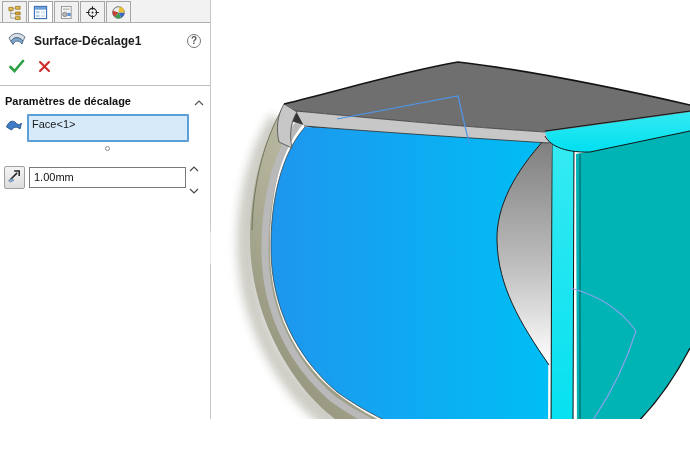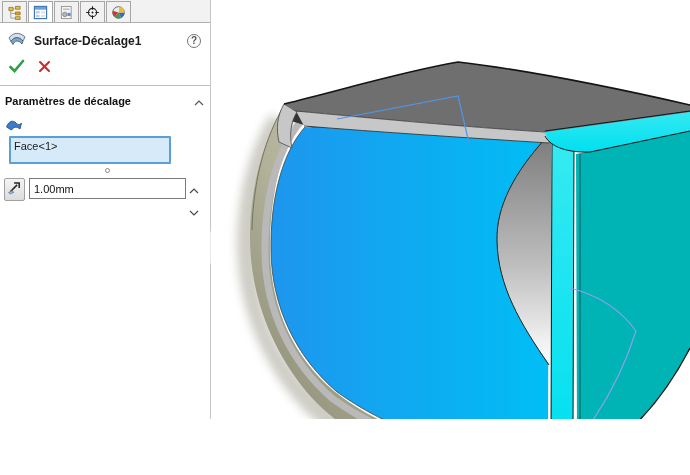--- a/index.html
+++ b/index.html
@@ -21,28 +21,28 @@
   .pm-title { font-size:12px; font-weight:bold; color:#1c1c1c; margin-left:7px; flex:1; }
   .help-badge { width:14px; height:14px; border:1px solid #767676; border-radius:50%;
                 color:#555; font-size:10px; font-weight:bold; text-align:center;
                 line-height:12px; margin-right:3px; }
   .pm-actions { display:flex; gap:13px; padding:6px 0 5px 9px; }
   .divider { height:1px; background:#bdbdbd; margin-top:3px; }
 
   .group-header { display:flex; align-items:center; padding:6px 6px 3px 5px;gap:48px; }
   .group-title { font-size:11px; font-weight:bold; color:#111; flex:1; }
 
-  .sel-row { display:flex; align-items:flex-start; padding-left:5px; margin-top:1px;flex-direction:column; }
+  .sel-row { display:flex; align-items:flex-start; padding-left:5px; margin-top:1px; }
   .sel-box { margin-left:4px; width:162px; height:28px; background:#d6eafa;
              border:2px solid #5b9fd8; border-radius:1px; font-size:11px; color:#1a1a1a;
              padding:2px 3px; overflow:hidden; }
   .resize-dot { width:5px; height:5px; border:1px solid #8a8a8a; border-radius:50%;
                 background:#fff; margin:4px 0 0 105px; }
 
-  .offset-row { display:flex; align-items:flex-start; padding-left:4px; margin-top:5px; }
+  .offset-row { display:flex; align-items:center; padding-left:4px; margin-top:5px; }
   .flip-btn { width:21px; height:23px; border:1px solid #a0a0a0; border-radius:2px;
               background:linear-gradient(#f4f4f4,#dcdcdc); display:flex;
               align-items:center; justify-content:center; }
   .offset-input { margin-left:4px; width:157px; height:21px; border:1px solid #7a7a7a;
                   font-size:11px; font-family:"Liberation Sans", sans-serif;
                   padding:0 0 0 4px; color:#111; background:#fff; }
   .spinners { display:flex; flex-direction:column; gap:4px; margin:2px 0 0 3px; }
 
   
   .collapse-handle { position:absolute; left:210px; top:231px; width:9px; height:33px;

